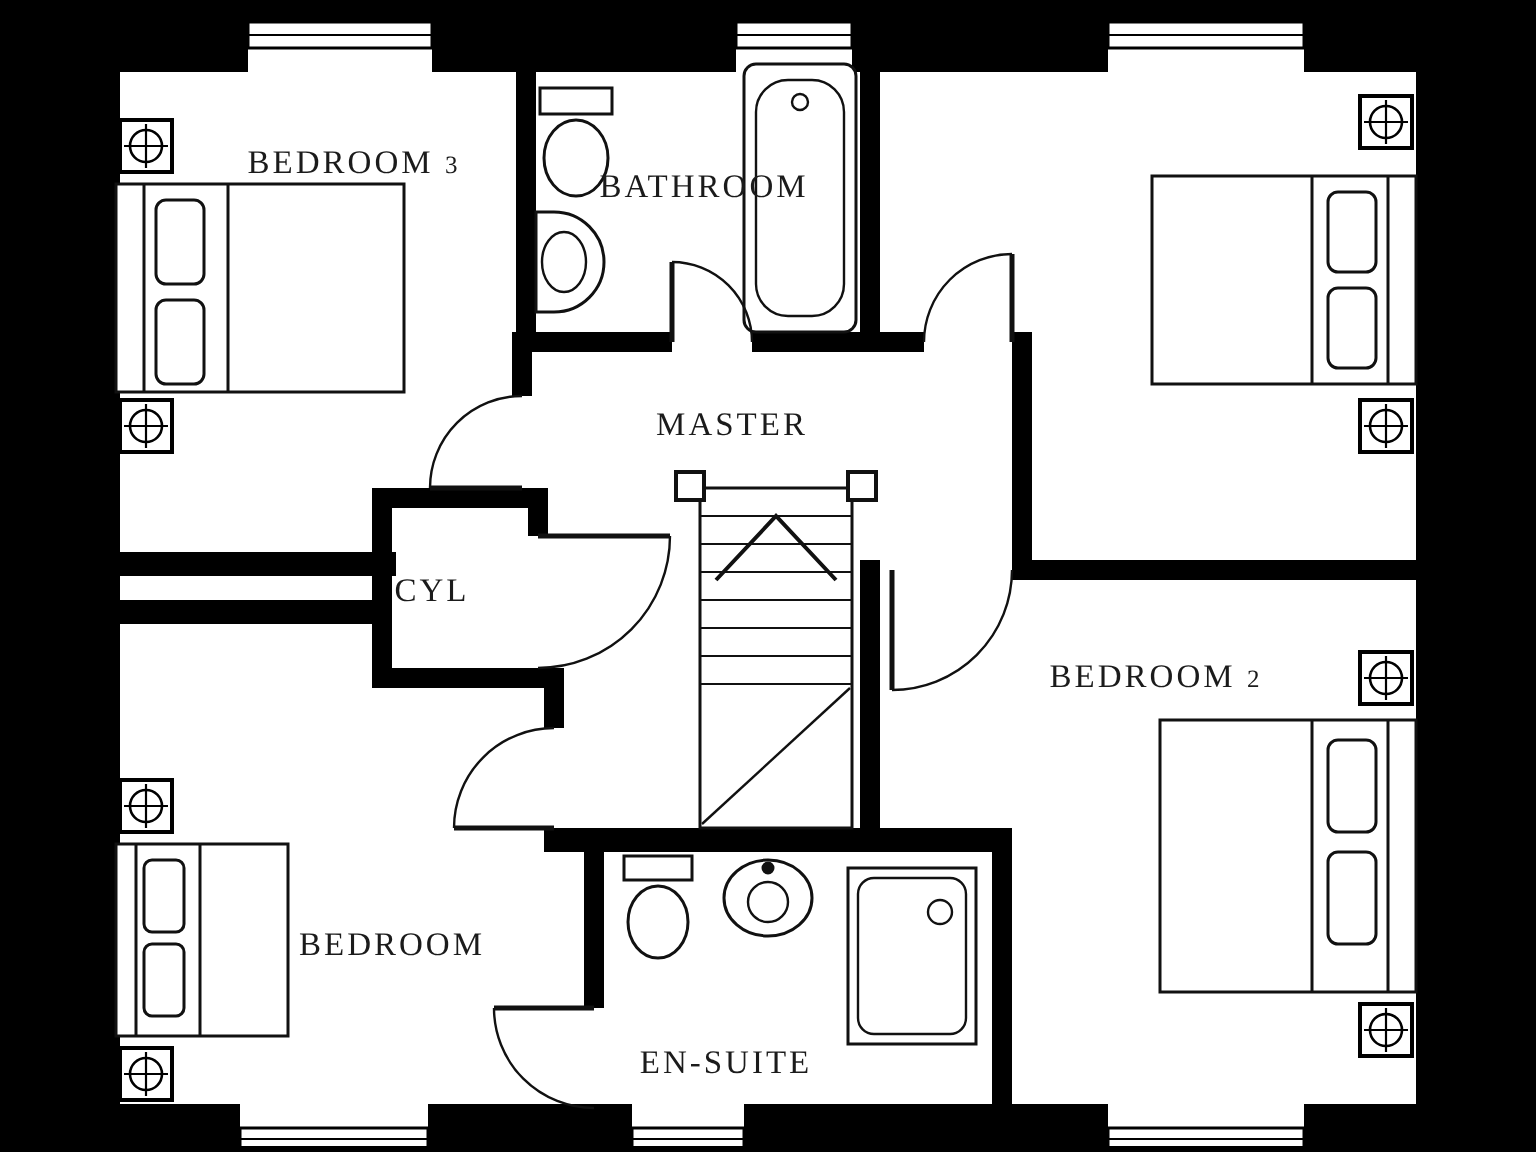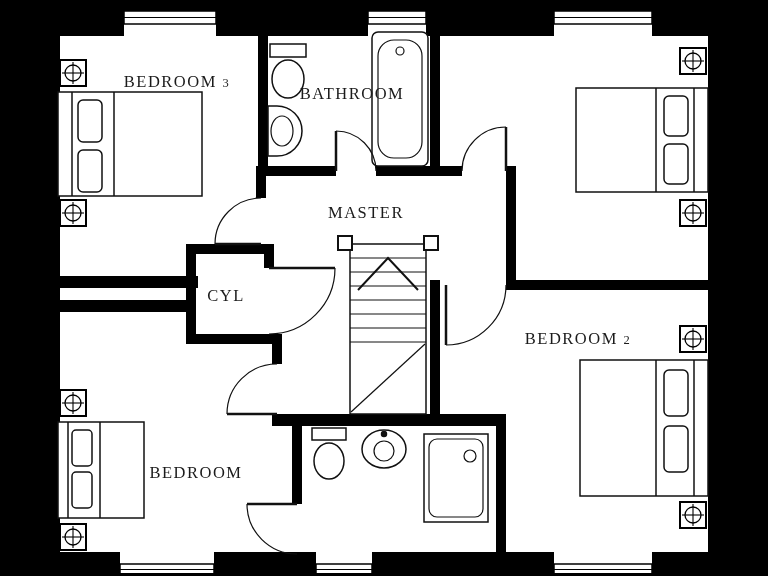--- a/index.html
+++ b/index.html
@@ -208,22 +208,23 @@
   </g>
 </svg>
 
 <div class="room-label" style="left:177px;top:82px"><span>BEDROOM</span> <span class="num">3</span></div>
 
 <div class="room-label" style="left:352px;top:93px"><span>BATHROOM</span></div>
 
 
 <div class="room-label" style="left:366px;top:212px"><span>MASTER</span></div>
 
-<div class="room-label" style="left:226px;top:295px"><span>CYL</span></div>
+<div class="room-label" style="left:216px;top:295px"><span>CYL</span></div>
 
 <div class="room-label" style="left:578px;top:339px"><span>BEDROOM</span> <span class="num">2</span></div>
 
 <div class="room-label" style="left:196px;top:472px">
   <div>BEDROOM</div>
 </div>
 
+<div class="room-label" style="left:363px;top:531px"><span>EN-SUITE</span></div>
 
 </div>
 
 </body></html>

